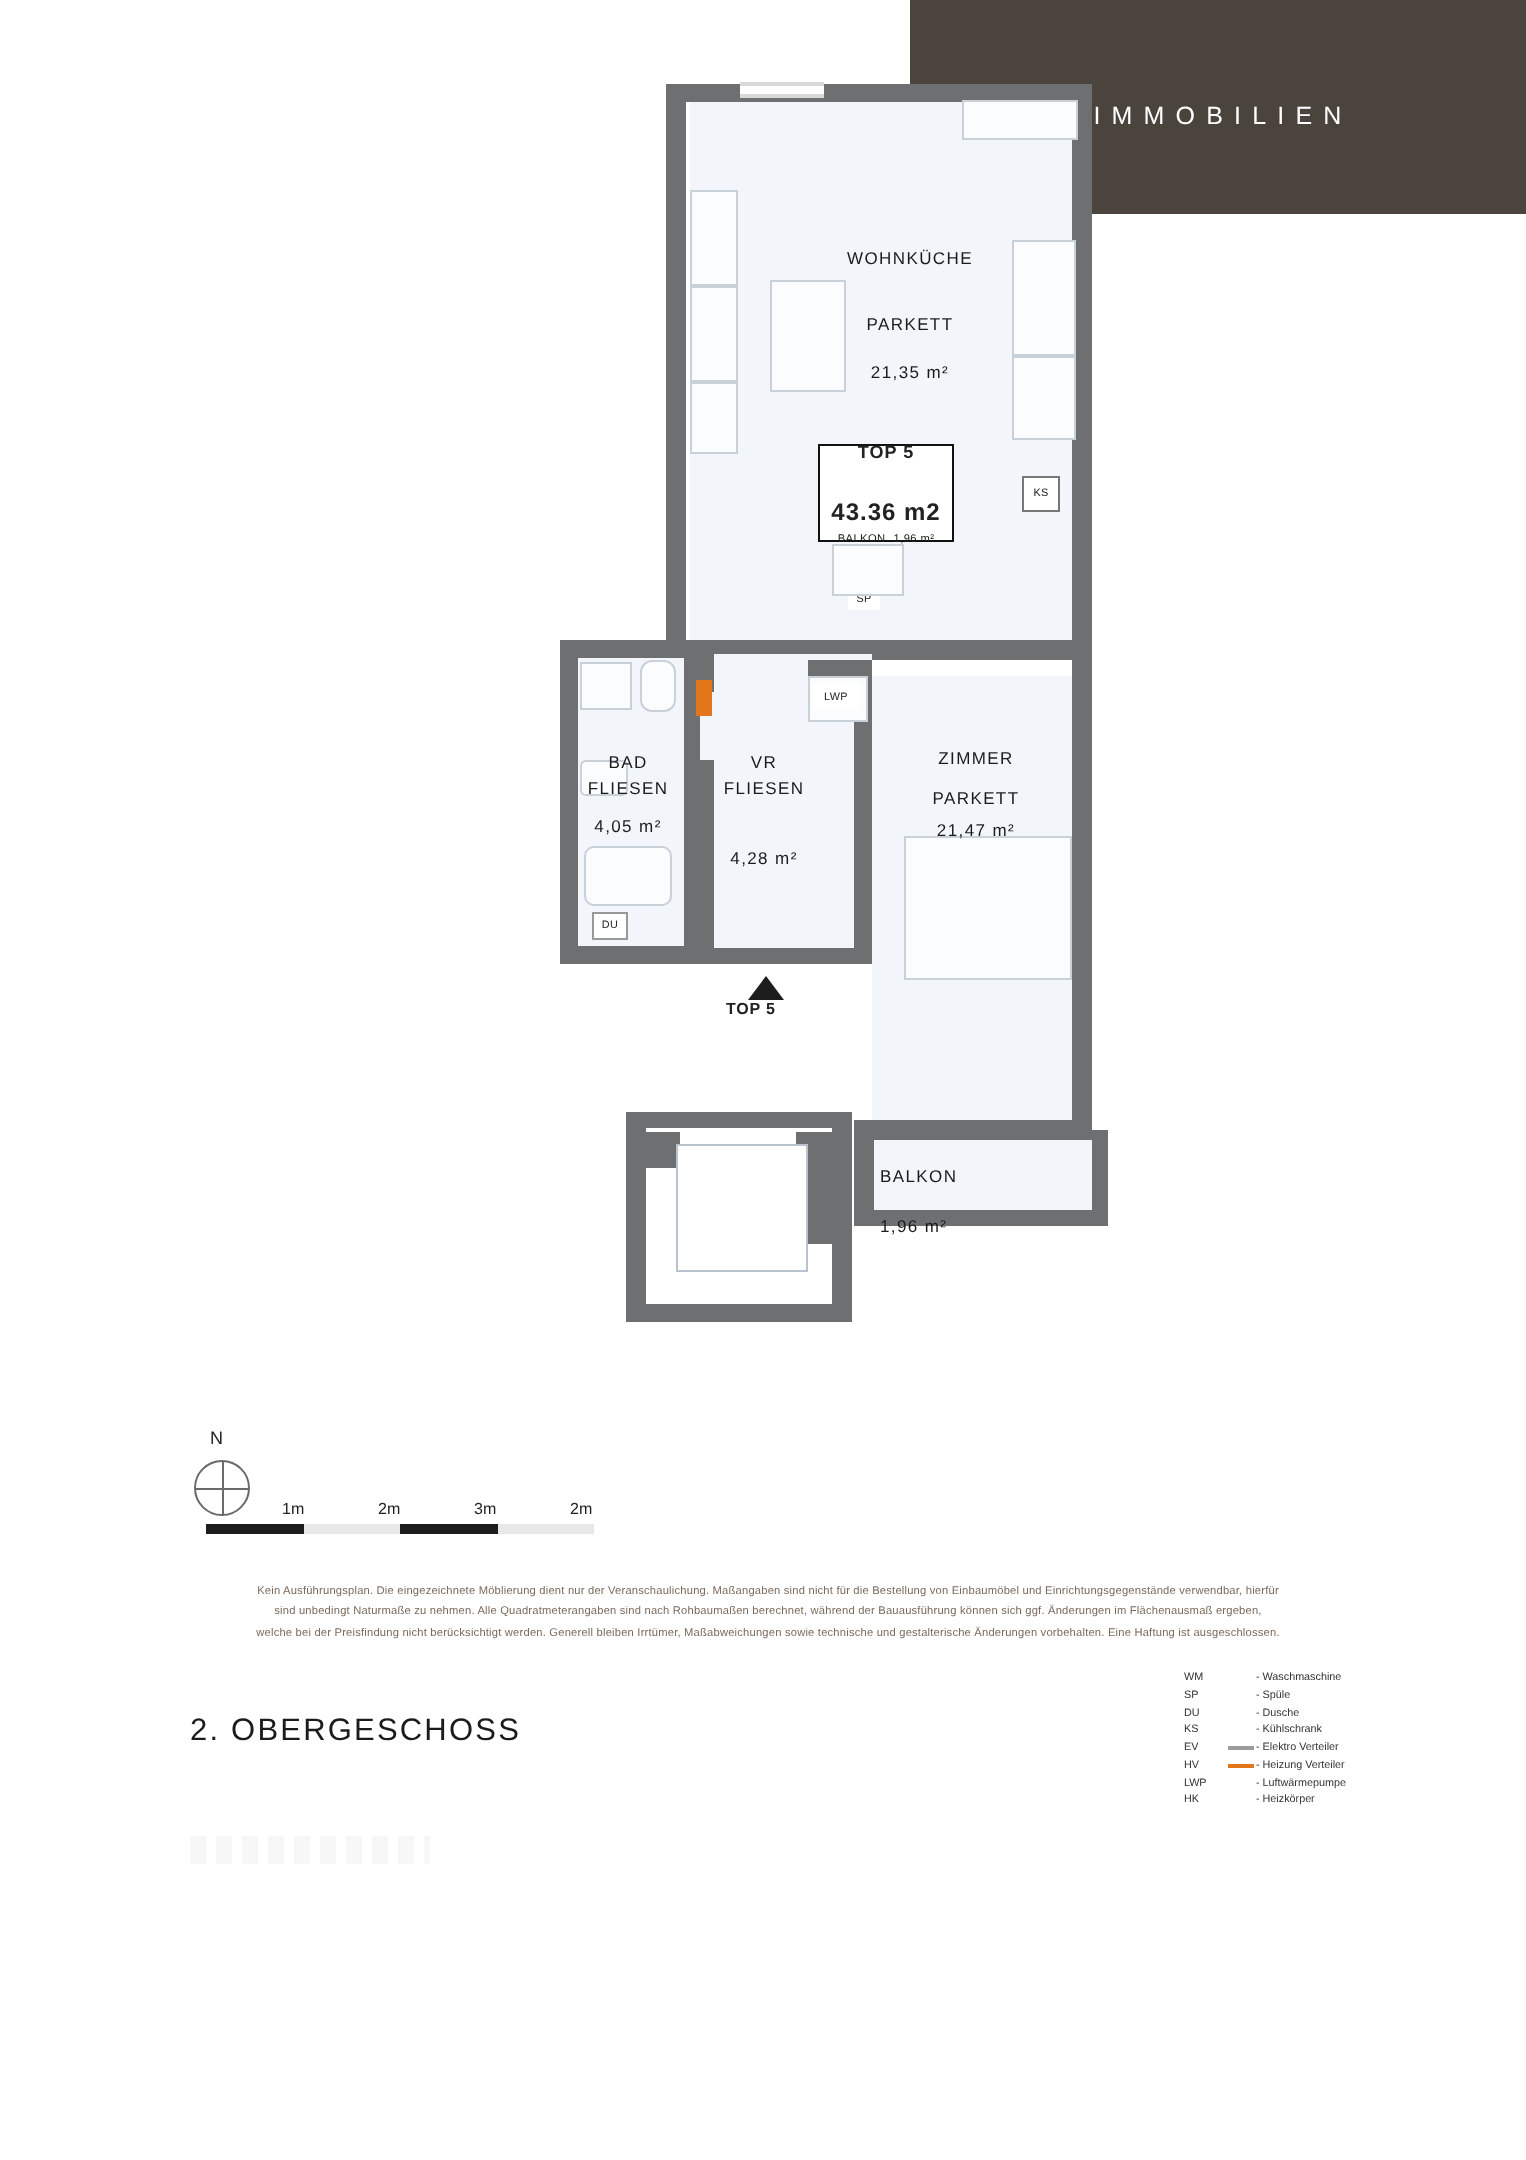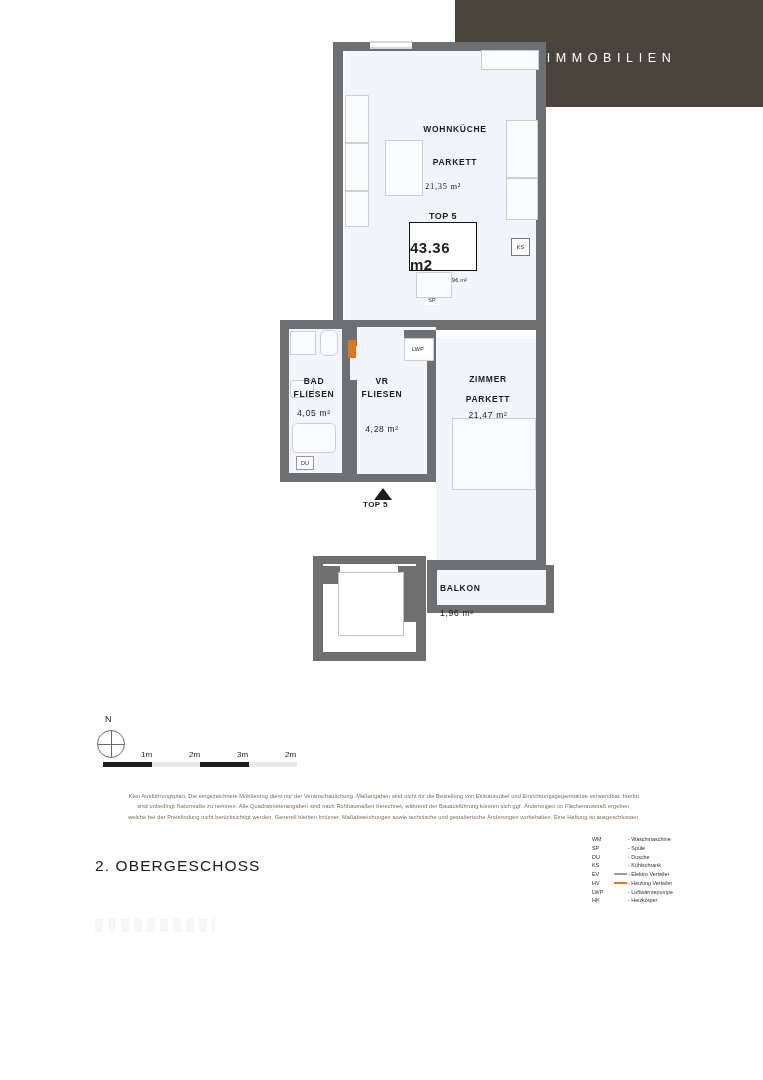--- a/index.html
+++ b/index.html
@@ -19,28 +19,28 @@
   .logo-main{font-size:29px;letter-spacing:13px;font-weight:400;text-indent:13px;}
   .logo-sub{font-size:12.5px;letter-spacing:5.6px;margin-top:9px;text-indent:5px;font-weight:400;}
 
   
   .plan{position:absolute;left:0;top:0;width:763px;height:700px;}
   .wall{position:absolute;background:#6d6f71;}
   .room{position:absolute;background:#f2f6fa;border:0;}
   .furn{position:absolute;border:1px solid #b9c3ce;background:#ffffff;}
   .furn-l{position:absolute;border:1px solid #c8d0d8;background:#fafcfe;}
   .lbl{position:absolute;font-size:8.5px;letter-spacing:.7px;text-align:center;color:#1b1b1b;}
-  .lbl.b{font-weight:bold;}
+  .lbl.b{font-weight:normal;}
 
   .topbox{
     position:absolute;border:1px solid #111;background:#fff;
     display:flex;flex-direction:column;align-items:center;justify-content:center;
   }
   .topbox .t1{font-size:9px;font-weight:bold;letter-spacing:.5px;}
-  .topbox .t2{font-size:15px;font-weight:bold;letter-spacing:.5px;margin-top:18px;}
+  .topbox .t2{font-size:12px;font-weight:bold;letter-spacing:.5px;margin-top:18px;}
   .topbox .divline{width:100%;height:1px;background:#111;margin:2px 0;}
   .topbox .t3{font-size:5.6px;letter-spacing:.2px;}
 
   .tag{position:absolute;border:1px solid #777;background:#fff;font-size:5.4px;
        display:flex;align-items:center;justify-content:center;letter-spacing:.2px;}
 
   .entry-arrow{position:absolute;width:0;height:0;border-left:9px solid transparent;
     border-right:9px solid transparent;border-bottom:12px solid #1d1d1d;}
   .entry-lbl{position:absolute;font-size:8px;font-weight:bold;letter-spacing:.4px;}
 
@@ -104,21 +104,21 @@
     <div class="furn-l" style="left:345px;top:95px;width:22px;height:46px;"></div>
     <div class="furn-l" style="left:345px;top:143px;width:22px;height:46px;"></div>
     <div class="furn-l" style="left:345px;top:191px;width:22px;height:34px;"></div>
     <div class="furn-l" style="left:385px;top:140px;width:36px;height:54px;"></div>
     <div class="furn-l" style="left:506px;top:120px;width:30px;height:56px;"></div>
     <div class="furn-l" style="left:506px;top:178px;width:30px;height:40px;"></div>
     <div class="furn-l" style="left:481px;top:50px;width:56px;height:18px;"></div>
 
     <div class="lbl b" style="left:400px;top:124px;width:110px;">WOHNKÜCHE</div>
     <div class="lbl b" style="left:400px;top:157px;width:110px;">PARKETT</div>
-    <div class="lbl" style="left:388px;top:181px;width:110px;font-family:Liberation Serif, serif;">21,35 m²</div>
+    <div class="lbl" style="left:400px;top:181px;width:110px;">21,35 m²</div>
 
     <div class="topbox" style="left:409px;top:222px;width:66px;height:47px;">
       <div class="t1">TOP 5</div>
       <div class="t2">43.36 m2</div>
       <div class="divline"></div>
       <div style="display:flex;gap:4px;align-items:baseline;">
         <span class="t3">BALKON</span>
         <span class="t3">1,96 m²</span>
       </div>
     </div>

